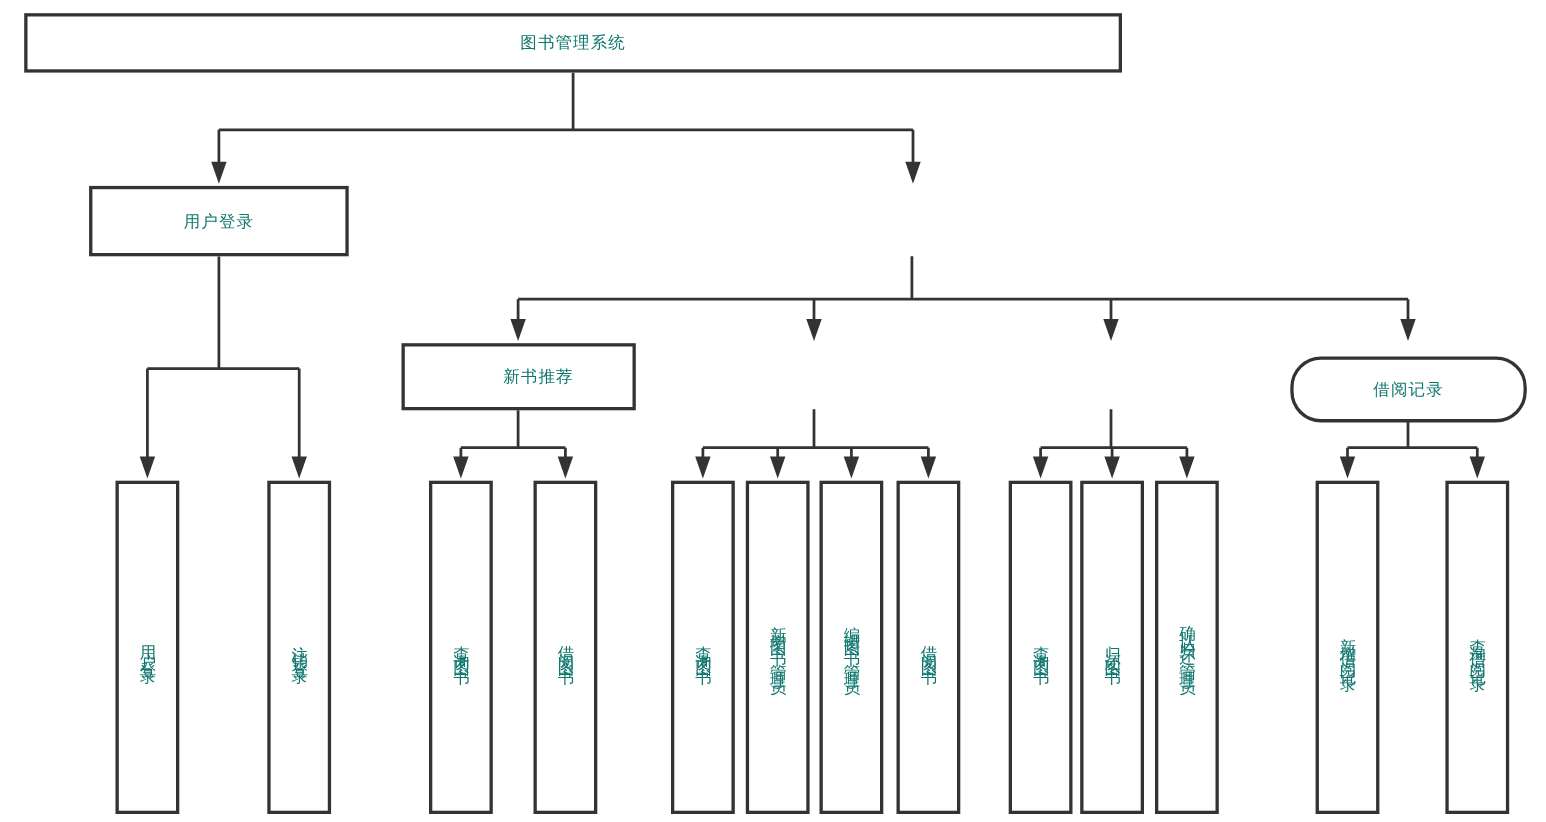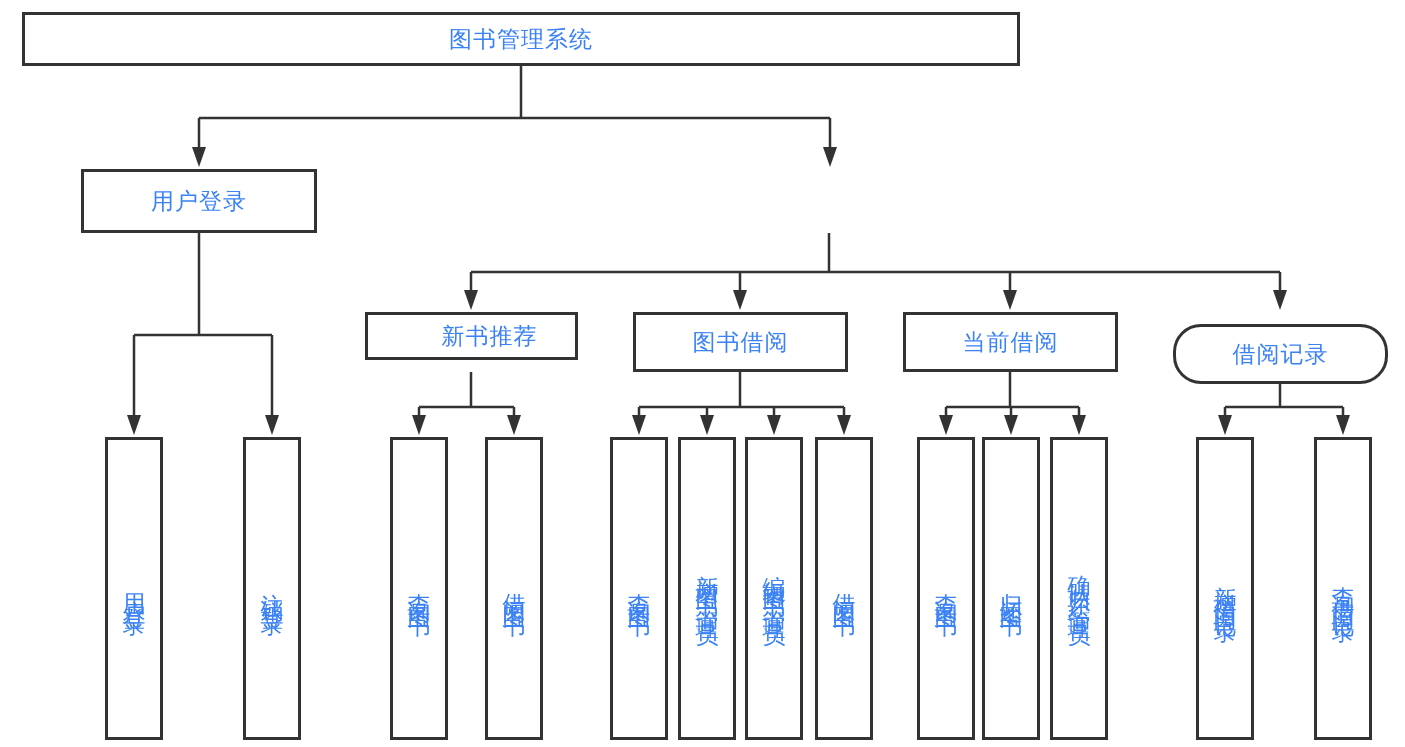--- a/index.html
+++ b/index.html
@@ -14,37 +14,37 @@
   .stage { position: absolute; left: 0; top: 0; width: 1405px; height: 747px; }
   svg.wires { position: absolute; left: 0; top: 0; z-index: 1; }
   .node {
     position: absolute;
     background: #ffffff;
     border: 3px solid #333333;
     display: flex; align-items: center; justify-content: center;
     z-index: 2;
   }
   .node .lbl {
-    font-size: 23px;
+    font-size: 15px;
     letter-spacing: 1px;
-    color: #3b82f6;
+    color: #0f766e;
     white-space: nowrap;
   }
   .leaf .lbl {
     writing-mode: vertical-rl;
     text-orientation: mixed;
     letter-spacing: 7px;
     white-space: normal;
     line-height: 1;
   }
   
   .n-root    { left: 22px;  top: 12px;  width: 998px; height: 54px; }
   .n-login   { left: 81px;  top: 169px; width: 236px; height: 64px; }
   .n-mgmt    { left: 711px; top: 169px; width: 236px; height: 64px; }
-  .n-new     { left: 365px; top: 312px; width: 213px; height: 48px; padding-left: 36px; }
+  .n-new     { left: 365px; top: 312px; width: 213px; height: 61px; padding-left: 36px; }
   .n-borrow  { left: 633px; top: 312px; width: 215px; height: 60px; }
   .n-current { left: 903px; top: 312px; width: 215px; height: 60px; }
   .n-records { left: 1173px;top: 324px; width: 215px; height: 60px; border-radius: 28px; }
   
   .leaf { top: 437px; width: 58px; height: 303px; }
   .lf-login1 { left: 105px; }
   .lf-login2 { left: 243px; }
   .lf-nb1 { left: 390px; }
   .lf-nb2 { left: 485px; }
   .lf-bb1 { left: 610px; }
@@ -115,26 +115,20 @@
     <span class="lbl">图书管理系统</span>
   </div>
 
   <div class="node n-login">
     <span class="lbl">用户登录</span>
   </div>
 
   <div class="node n-new">
     <span class="lbl">新书推荐</span>
   </div>
-  <div class="node n-borrow">
-    <span class="lbl">图书借阅</span>
-  </div>
-  <div class="node n-current">
-    <span class="lbl">当前借阅</span>
-  </div>
   <div class="node n-records">
     <span class="lbl">借阅记录</span>
   </div>
 
   <div class="node leaf lf-login1">
     <span class="lbl">用户登录</span>
   </div>
   <div class="node leaf lf-login2">
     <span class="lbl">注销登录</span>
   </div>

